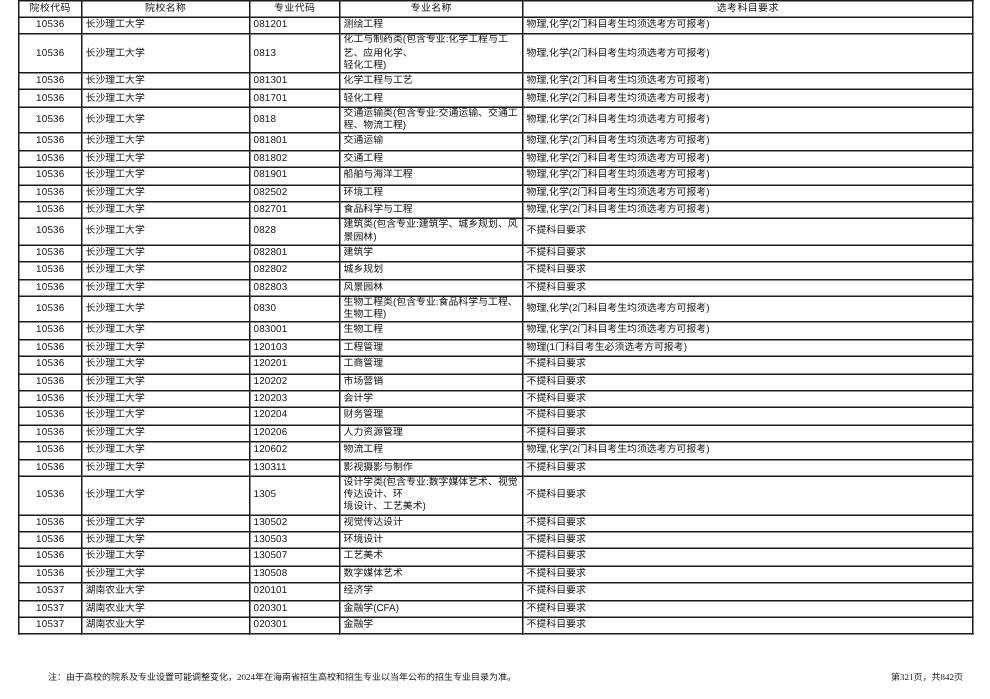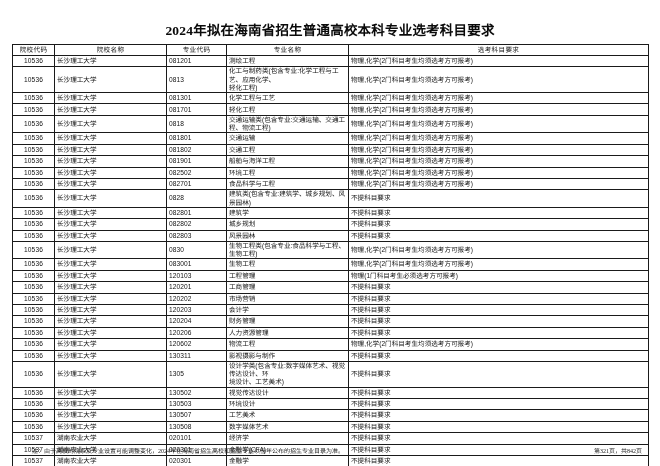--- a/index.html
+++ b/index.html
@@ -96,21 +96,20 @@
     font-family: "Liberation Serif", "DejaVu Serif", serif;
   }
   .footer .note { padding-left: 20px; }
   .footer .pageno { padding-right: 6px; white-space: nowrap; }
 </style>
 </head>
 <body>
 
 <div id="page">
 
-  <div class="doc-title">2024年拟在海南省招生普通高校本科专业选考科目要求</div>
 
   <div class="table-wrap">
     <table class="grid">
       <colgroup>
         <col class="w-code">
         <col class="w-name">
         <col class="w-mcode">
         <col class="w-major">
         <col class="w-req">
       </colgroup>

